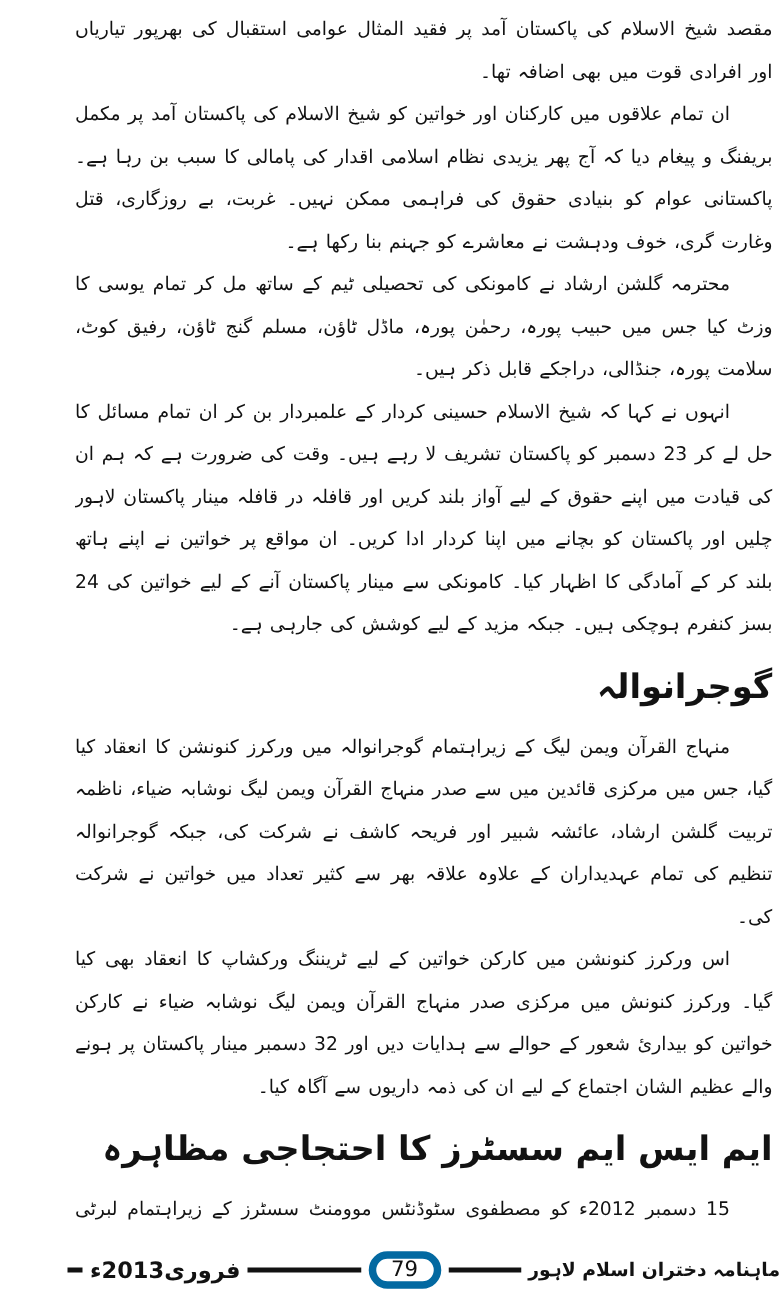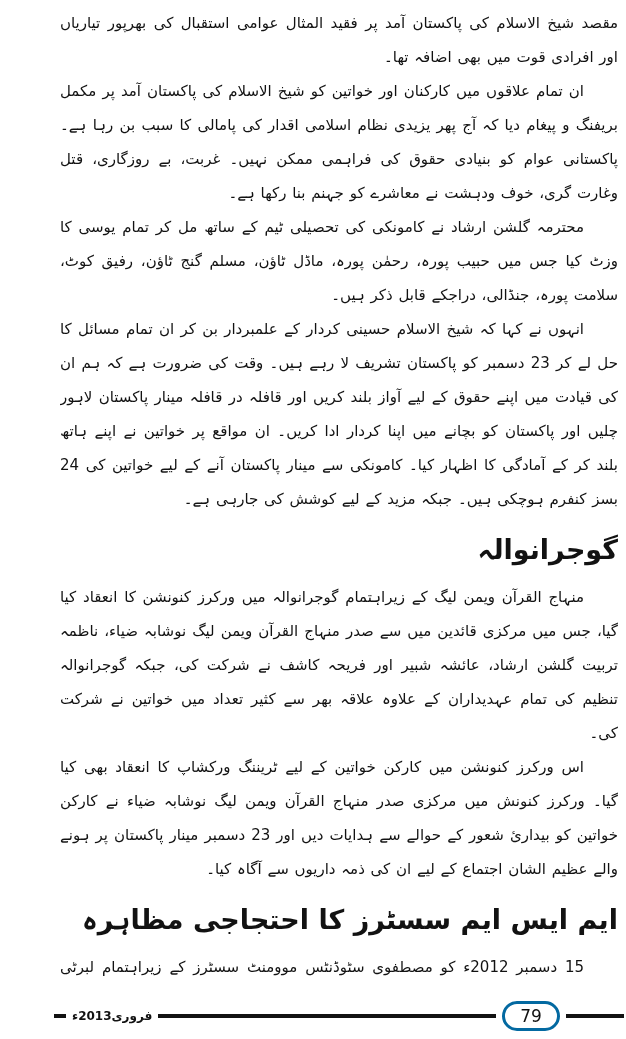--- a/index.html
+++ b/index.html
@@ -65,34 +65,34 @@
     height: 4px;
     background: #121212;
   }
   .f-line-right { width: 58px; }
   .f-line-left { flex: 1; }
   .f-stub { width: 12px; }
   .f-pill {
     box-sizing: border-box;
     min-width: 58px;
     height: 30px;
-    border: 3px solid #0369a1;
+    border: 6px solid #0369a1;
     border-radius: 16px;
     background: #ffffff;
     display: flex;
     align-items: center;
     justify-content: center;
     font-size: 17px;
     color: #121212;
     direction: ltr;
     padding: 0 8px;
   }
   .f-date {
     font-weight: 700;
-    font-size: 12px;
+    font-size: 18px;
     white-space: nowrap;
   }
 </style>
 </head>
 <body>
 
 <div class="page">
   <div class="content">
 
     <p class="para">مقصد شیخ الاسلام کی پاکستان آمد پر فقید المثال عوامی استقبال کی بھرپور تیاریاں اور افرادی قوت میں بھی اضافہ تھا۔</p>
@@ -100,28 +100,29 @@
     <p class="para indent">ان تمام علاقوں میں کارکنان اور خواتین کو شیخ الاسلام کی پاکستان آمد پر مکمل بریفنگ و پیغام دیا کہ آج پھر یزیدی نظام اسلامی اقدار کی پامالی کا سبب بن رہا ہے۔ پاکستانی عوام کو بنیادی حقوق کی فراہمی ممکن نہیں۔ غربت، بے روزگاری، قتل وغارت گری، خوف ودہشت نے معاشرے کو جہنم بنا رکھا ہے۔</p>
 
     <p class="para indent">محترمہ گلشن ارشاد نے کامونکی کی تحصیلی ٹیم کے ساتھ مل کر تمام یوسی کا وزٹ کیا جس میں حبیب پورہ، رحمٰن پورہ، ماڈل ٹاؤن، مسلم گنج ٹاؤن، رفیق کوٹ، سلامت پورہ، جنڈالی، دراجکے قابل ذکر ہیں۔</p>
 
     <p class="para indent">انہوں نے کہا کہ شیخ الاسلام حسینی کردار کے علمبردار بن کر ان تمام مسائل کا حل لے کر 23 دسمبر کو پاکستان تشریف لا رہے ہیں۔ وقت کی ضرورت ہے کہ ہم ان کی قیادت میں اپنے حقوق کے لیے آواز بلند کریں اور قافلہ در قافلہ مینار پاکستان لاہور چلیں اور پاکستان کو بچانے میں اپنا کردار ادا کریں۔ ان مواقع پر خواتین نے اپنے ہاتھ بلند کر کے آمادگی کا اظہار کیا۔ کامونکی سے مینار پاکستان آنے کے لیے خواتین کی 24 بسز کنفرم ہوچکی ہیں۔ جبکہ مزید کے لیے کوشش کی جارہی ہے۔</p>
 
     <h2 class="heading">گوجرانوالہ</h2>
 
     <p class="para indent">منہاج القرآن ویمن لیگ کے زیراہتمام گوجرانوالہ میں ورکرز کنونشن کا انعقاد کیا گیا، جس میں مرکزی قائدین میں سے صدر منہاج القرآن ویمن لیگ نوشابہ ضیاء، ناظمہ تربیت گلشن ارشاد، عائشہ شبیر اور فریحہ کاشف نے شرکت کی، جبکہ گوجرانوالہ تنظیم کی تمام عہدیداران کے علاوہ علاقہ بھر سے کثیر تعداد میں خواتین نے شرکت کی۔</p>
 
-    <p class="para indent">اس ورکرز کنونشن میں کارکن خواتین کے لیے ٹریننگ ورکشاپ کا انعقاد بھی کیا گیا۔ ورکرز کنونش میں مرکزی صدر منہاج القرآن ویمن لیگ نوشابہ ضیاء نے کارکن خواتین کو بیداریٔ شعور کے حوالے سے ہدایات دیں اور 23 دسمبر مینار پاکستان پر ہونے والے عظیم الشان اجتماع کے لیے ان کی ذمہ داریوں سے آگاہ کیا۔</p>
+    <p class="para indent">اس ورکرز کنونشن میں کارکن خواتین کے لیے ٹریننگ ورکشاپ کا انعقاد بھی کیا گیا۔ ورکرز کنونش میں مرکزی صدر منہاج القرآن ویمن لیگ نوشابہ ضیاء نے کارکن خواتین کو بیداریٔ شعور کے حوالے سے ہدایات دیں اور 32 دسمبر مینار پاکستان پر ہونے والے عظیم الشان اجتماع کے لیے ان کی ذمہ داریوں سے آگاہ کیا۔</p>
 
     <h2 class="heading">ایم ایس ایم سسٹرز کا احتجاجی مظاہرہ</h2>
 
     <p class="para indent">15 دسمبر 2012ء کو مصطفوی سٹوڈنٹس موومنٹ سسٹرز کے زیراہتمام لبرٹی چوک میں 'امید کی کرن' کے عنوان سے ظالمانہ نظام انتخاب کے خلاف پرامن احتجاجی مظاہرہ ہوا۔ جس میں طالبات ہاتھوں میں مشعل لیے ہوئے کثیر تعداد میں شریک تھیں۔ مظاہرہ میں ناظمہ مصطفوی سٹوڈنٹس موومنٹ سسٹرز عائشہ، انیقہ، سدرہ جبین، فریدہ سجاد، ملکہ صباء اور دیگر عہدیداران نے شرکت کی۔</p>
 
   </div>
 
   <div class="footer">
+    <span class="f-title">ماہنامہ دختران اسلام لاہور</span>
     <span class="f-line f-line-right"></span>
     <span class="f-pill">79</span>
     <span class="f-line f-line-left"></span>
     <span class="f-date">فروری2013ء</span>
     <span class="f-line f-stub"></span>
   </div>
 </div>
 
 </body></html>

